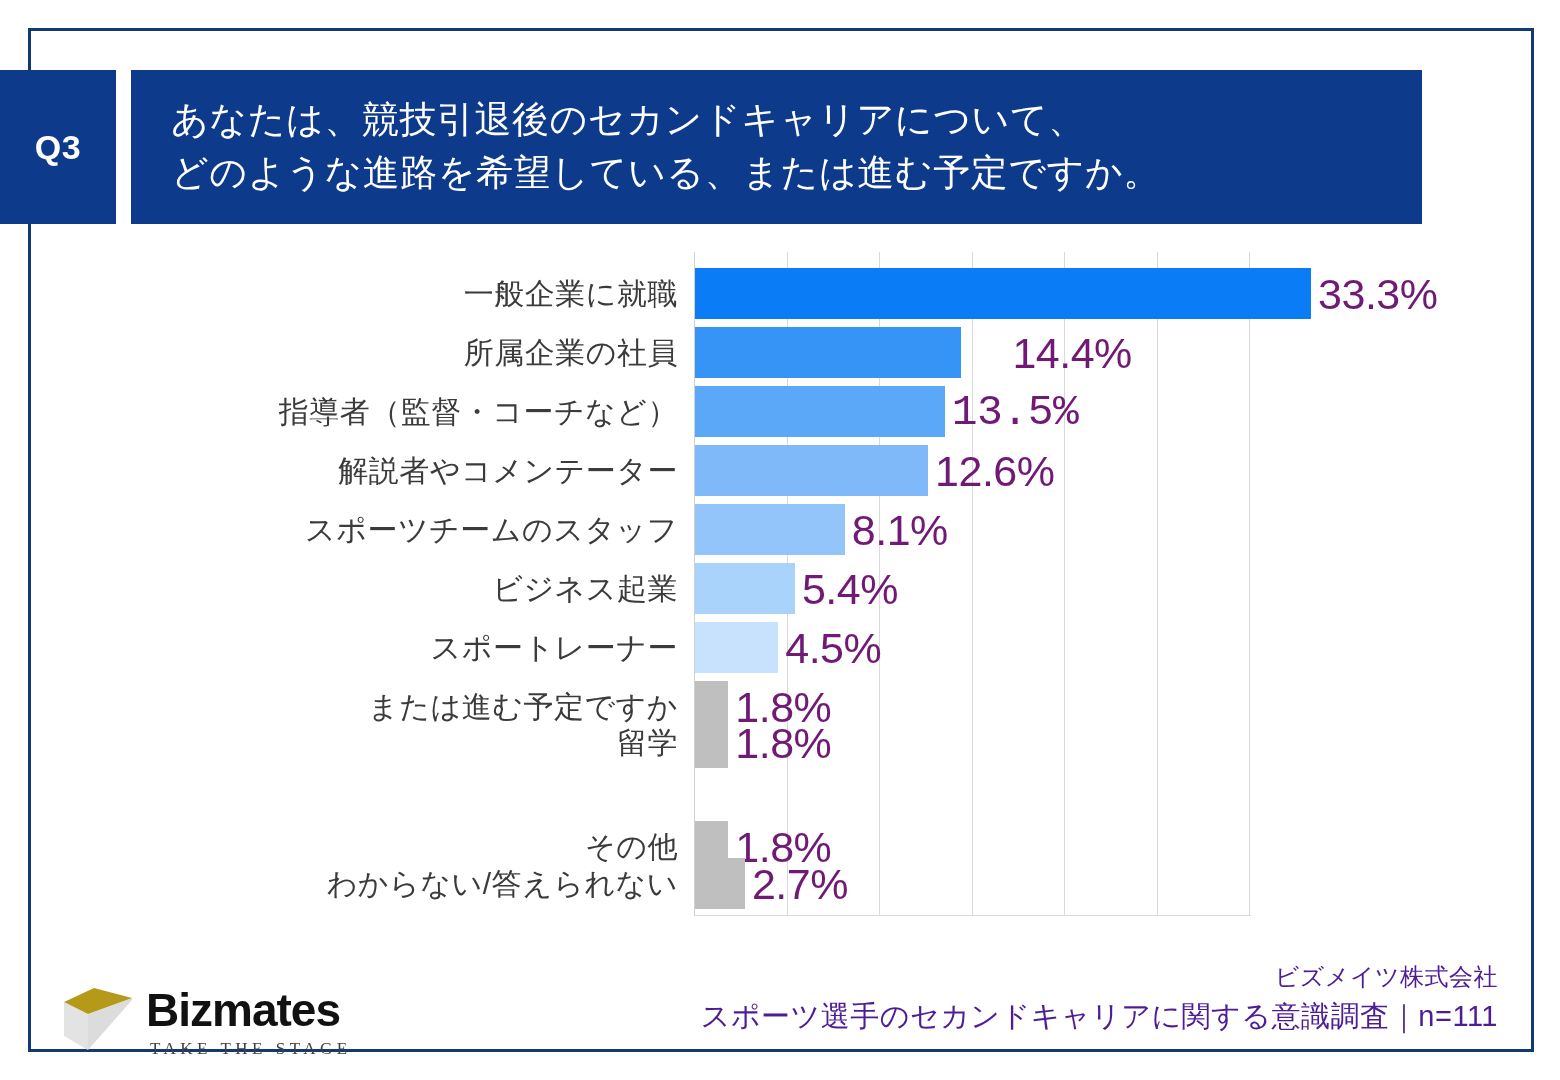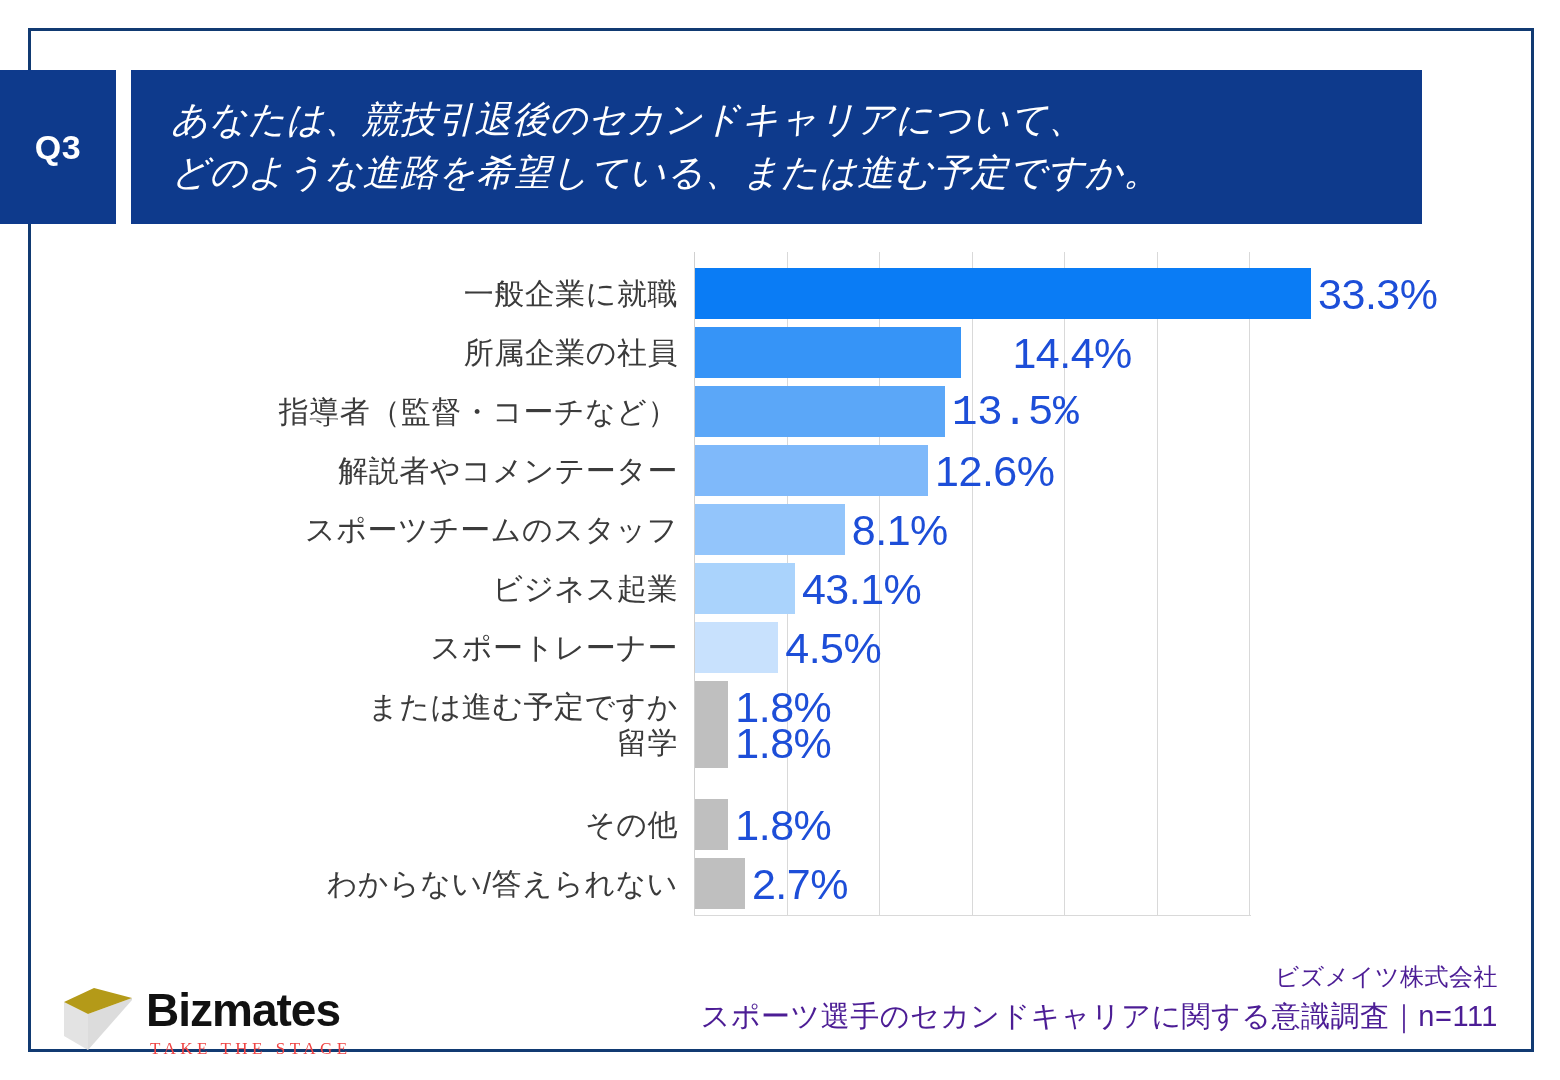--- a/index.html
+++ b/index.html
@@ -58,21 +58,20 @@
     justify-content: center;
     padding-left: 40px;
     box-sizing: border-box;
   }
   .q-line {
     font-size: 37px;
     line-height: 1.42;
     font-weight: normal;
     letter-spacing: 0.5px;
     white-space: nowrap;
-    font-style: italic;
   }
 
   
   #chart {
     position: absolute;
     left: 0px;
     top: 252px;
     width: 1560px;
     height: 710px;
   }
@@ -121,21 +120,21 @@
     position: absolute;
     left: 695px;
     top: 4px;
     height: 51px;
   }
   .val-label {
     position: absolute;
     top: 50%;
     transform: translateY(-50%);
     font-size: 43px;
-    color: #1d4ed8;
+    color: #701a75;
     white-space: nowrap;
     letter-spacing: -0.5px;
   }
 
   
   #logo {
     position: absolute;
     left: 62px;
     top: 955px;
     width: 290px;
@@ -156,21 +155,21 @@
     font-size: 46px;
     font-weight: bold;
     color: #111111;
     letter-spacing: -1px;
   }
   #logo-tagline {
     position: absolute;
     left: 88px;
     top: 56px;
     font-size: 17px;
-    color: #ef4444;
+    color: #404040;
     letter-spacing: 4.5px;
     font-family: "Liberation Serif", "DejaVu Serif", serif;
   }
 
   #footer-text {
     position: absolute;
     right: 62px;
     top: 960px;
     text-align: right;
     color: #4c1d95;
@@ -233,38 +232,38 @@
         <div class="val-label" style="left: 935.1px;">12.6%</div>
       </div>
       <div class="bar-row" style="top: 248px;">
         <div class="cat-label">スポーツチームのスタッフ</div>
         <div class="bar" style="width: 149.85px; background: rgb(147, 197, 251);"></div>
         <div class="val-label" style="left: 851.85px;">8.1%</div>
       </div>
       <div class="bar-row" style="top: 307px;">
         <div class="cat-label">ビジネス起業</div>
         <div class="bar" style="width: 99.9px; background: rgb(170, 211, 252);"></div>
-        <div class="val-label" style="left: 801.9px;">43.1%</div>
+        <div class="val-label" style="left: 801.9px;">5.4%</div>
       </div>
       <div class="bar-row" style="top: 366px;">
         <div class="cat-label">スポートレーナー</div>
         <div class="bar" style="width: 83.25px; background: rgb(200, 225, 253);"></div>
         <div class="val-label" style="left: 785.25px;">4.5%</div>
       </div>
       <div class="bar-row" style="top: 425px;">
         <div class="cat-label">または進む予定ですか</div>
         <div class="bar" style="width: 33.3px; background: rgb(191, 191, 191);"></div>
         <div class="val-label" style="left: 735.3px;">1.8%</div>
       </div>
       <div class="bar-row" style="top: 461px;">
         <div class="cat-label">留学</div>
         <div class="bar" style="width: 33.3px; background: rgb(191, 191, 191);"></div>
         <div class="val-label" style="left: 735.3px;">1.8%</div>
       </div>
-      <div class="bar-row" style="top: 543px; text-align: center;">
+      <div class="bar-row" style="top: 565px; text-align: center;">
         <div class="cat-label">その他</div>
         <div class="bar" style="width: 33.3px; background: rgb(191, 191, 191);"></div>
         <div class="val-label" style="left: 735.3px;">1.8%</div>
       </div>
       <div class="bar-row" style="top: 602px;">
         <div class="cat-label">わからない/答えられない</div>
         <div class="bar" style="width: 49.95px; background: rgb(191, 191, 191);"></div>
         <div class="val-label" style="left: 751.95px;">2.7%</div>
       </div>
     </div>

